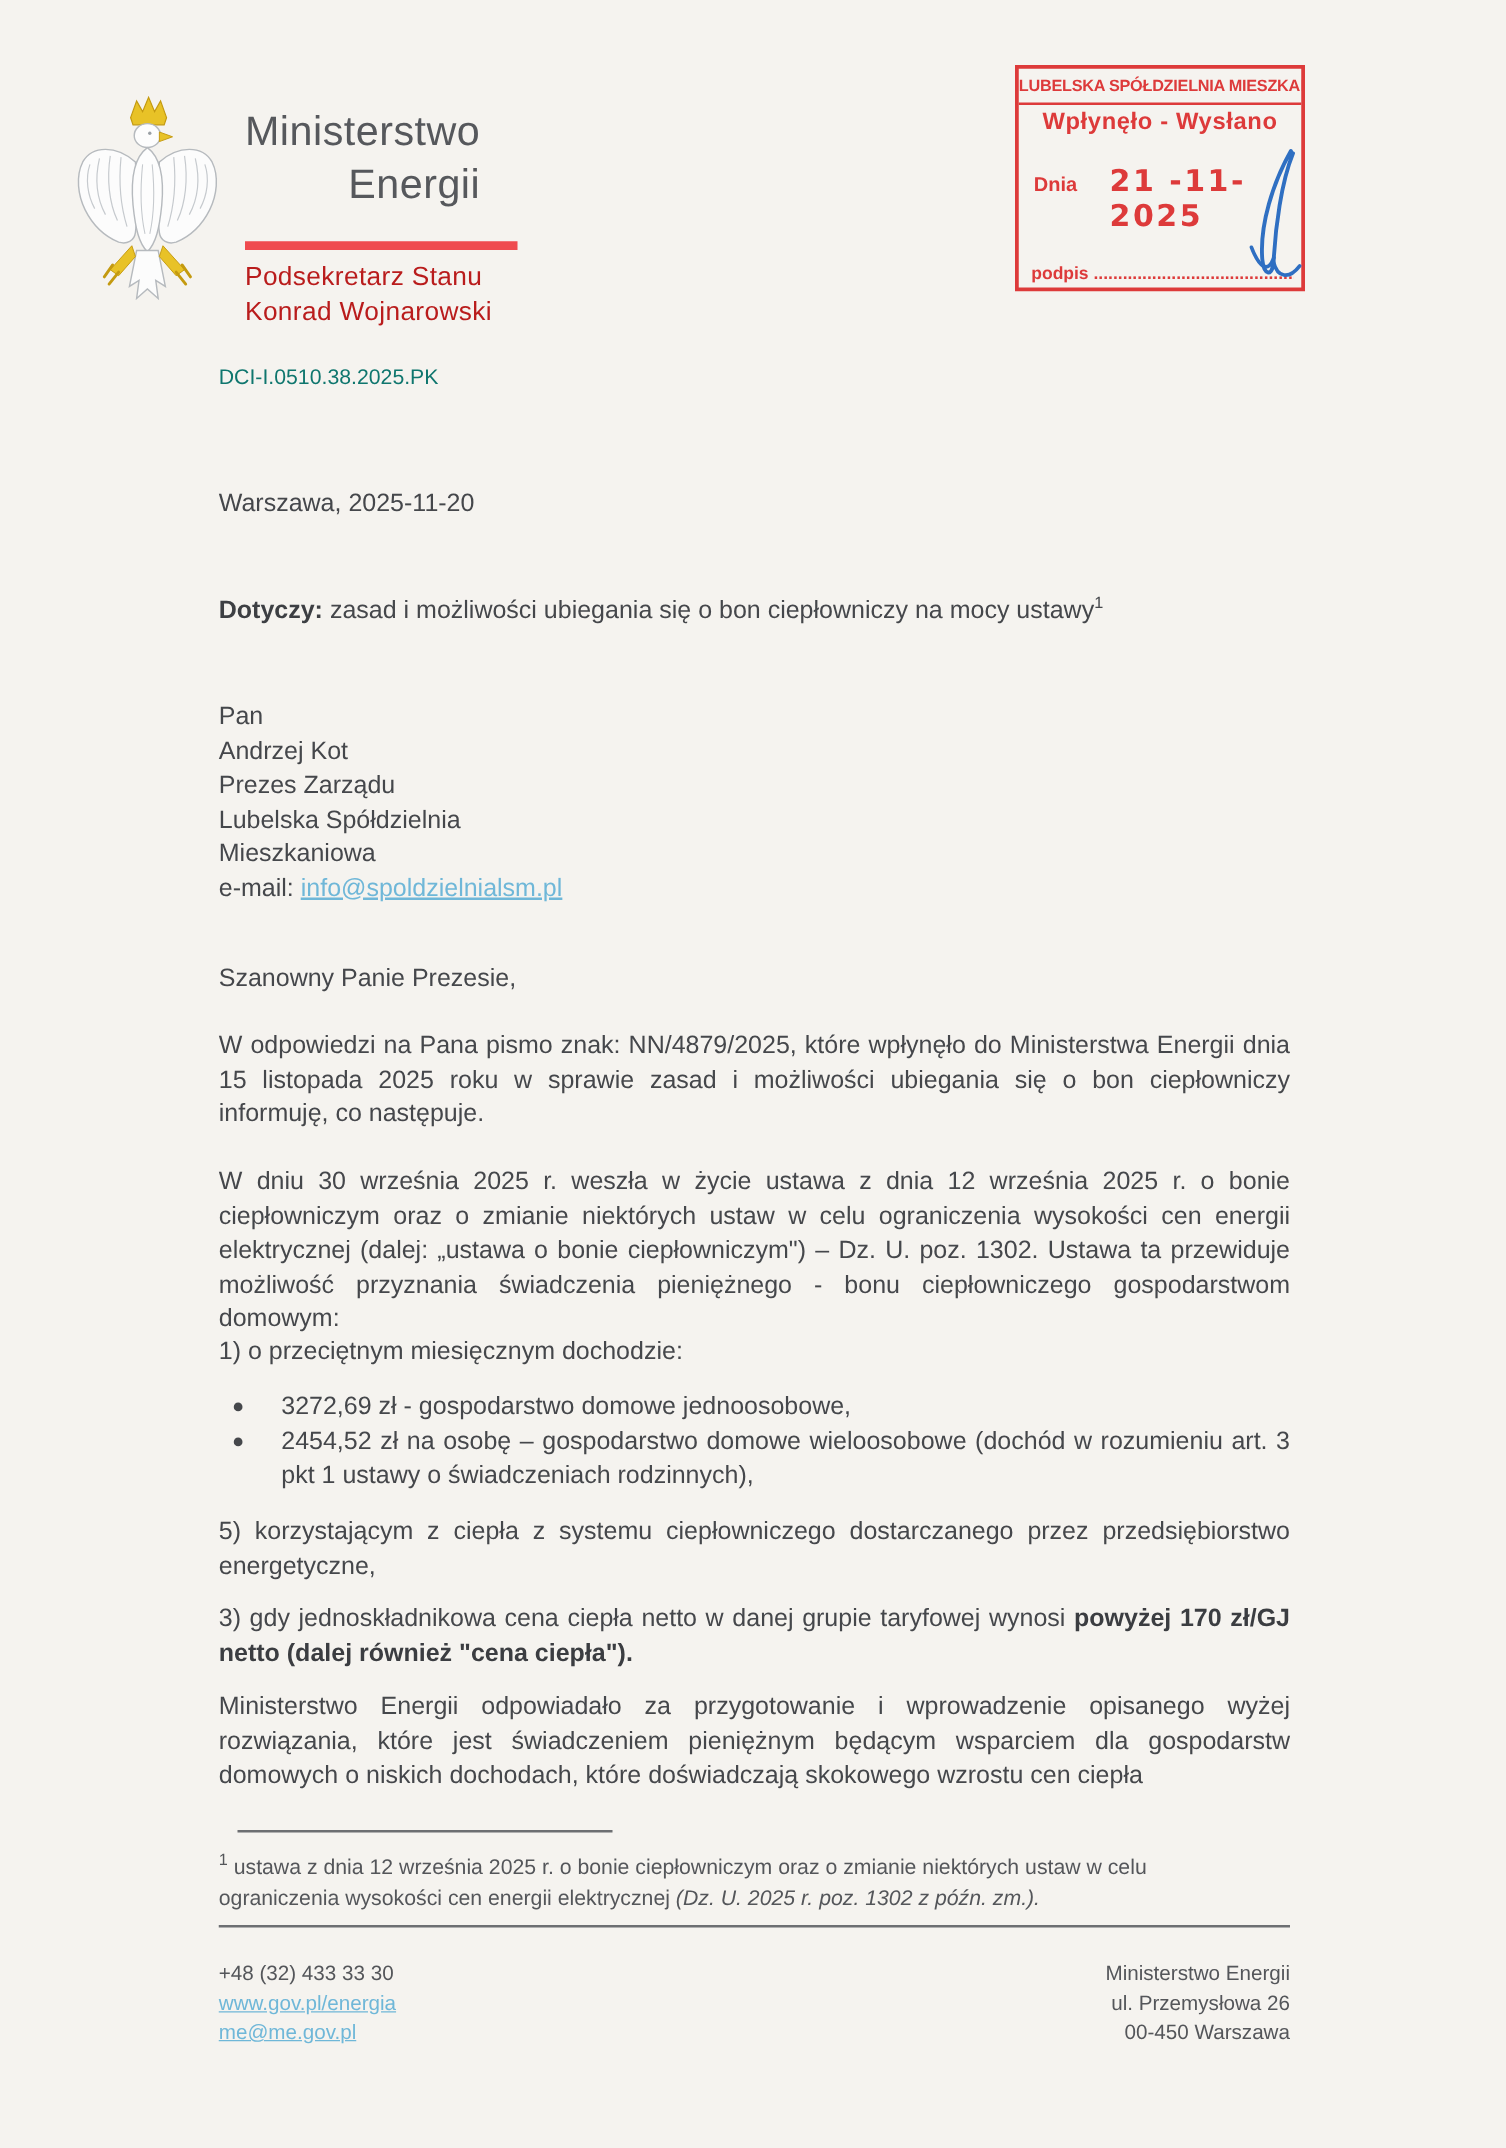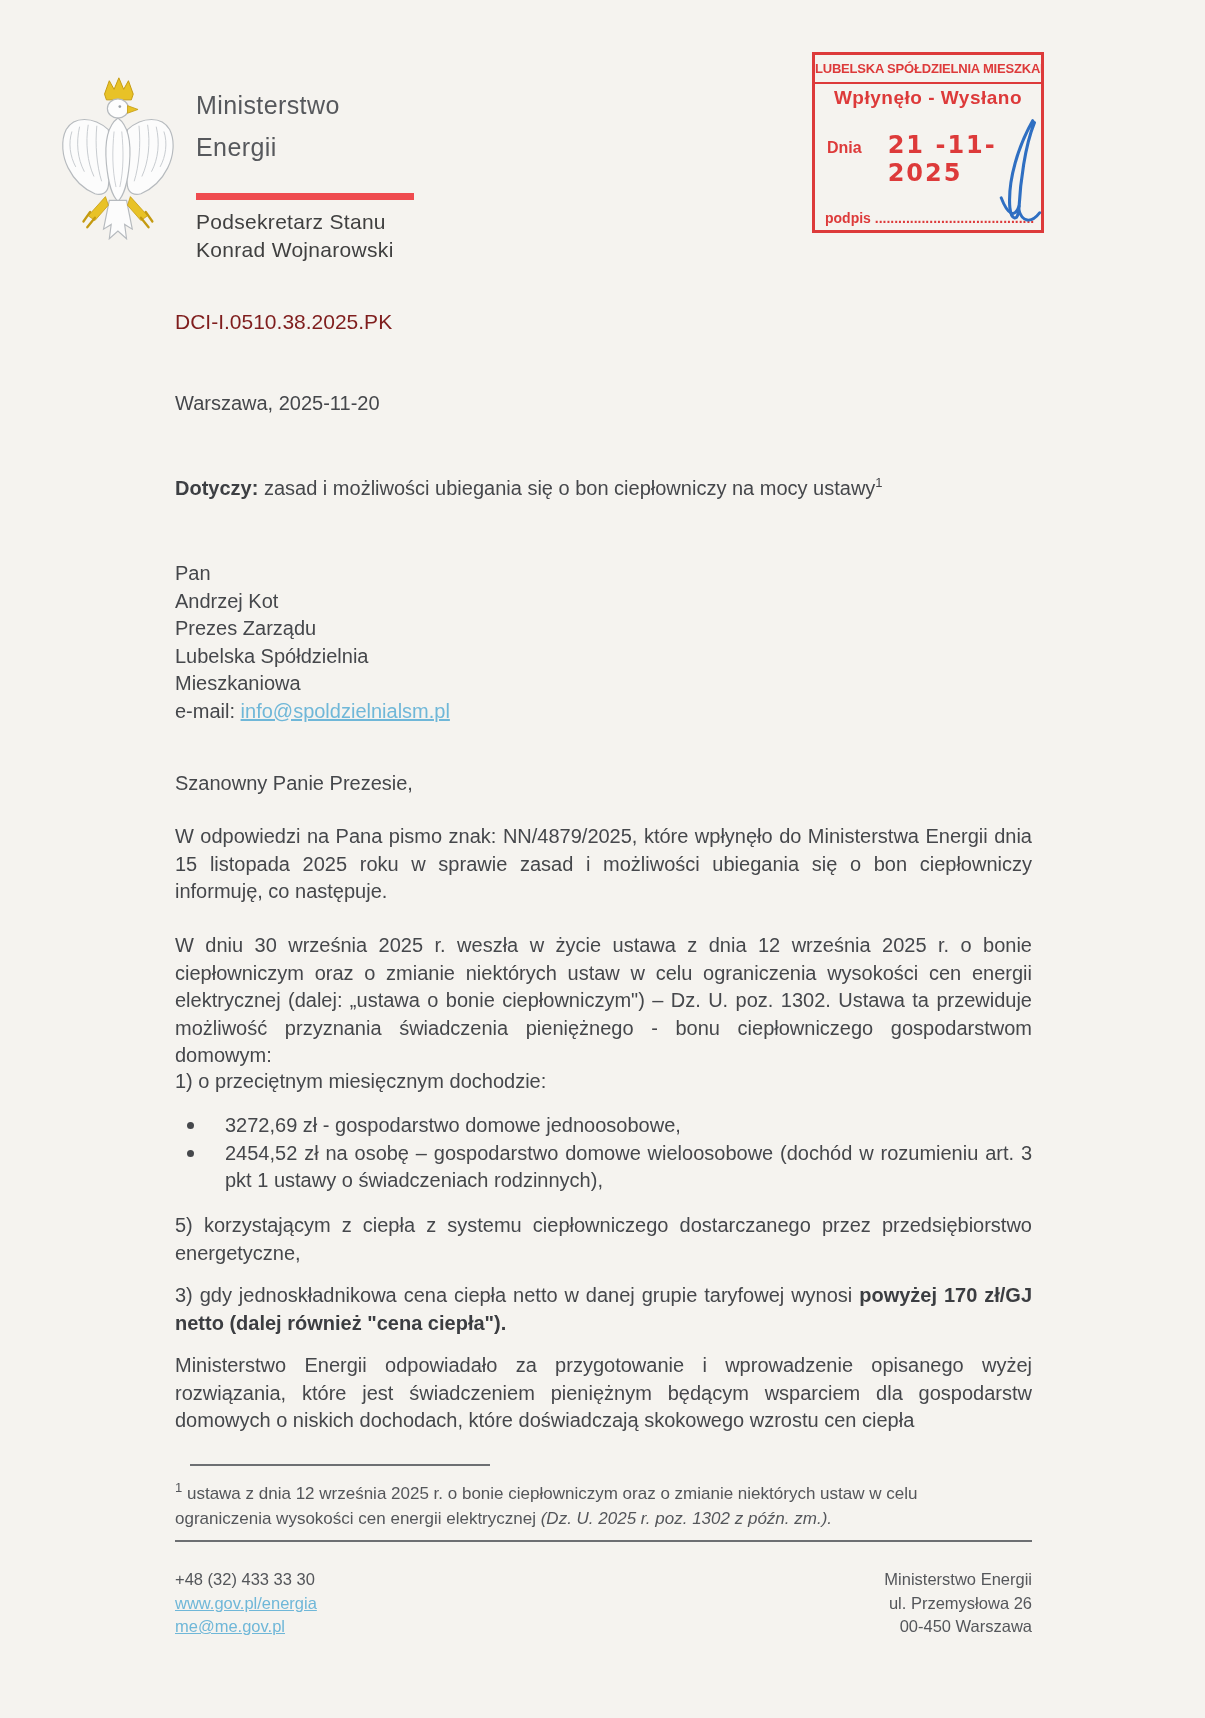--- a/index.html
+++ b/index.html
@@ -7,41 +7,41 @@
   .page {
     position:relative;
     width:1205px; height:1718px;
     background:#f5f3ef;
     font-family:"Liberation Sans", sans-serif;
     color:#45474b;
     overflow:hidden;
   }
   
   .emblem { position:absolute; left:58px; top:74px; width:116px; height:182px; }
-  .ministry-name { position:absolute; left:196px; top:84px; font-size:25px; line-height:42px; color:#56585c; letter-spacing:.4px; }
+  .ministry-name { position:absolute; left:196px; top:84px; font-size:33px; line-height:42px; color:#56585c; letter-spacing:.4px;text-align:right; }
   .accent-bar { position:absolute; left:196px; top:193px; width:218px; height:7px; background:#ef4b4f; }
-  .official { position:absolute; left:196px; font-size:21px; color:#404040; letter-spacing:.3px; }
+  .official { position:absolute; left:196px; font-size:21px; color:#b91c1c; letter-spacing:.3px; }
   .official.title { top:210px; }
   .official.name { top:238px; }
   
   .stamp { position:absolute; left:812px; top:52px; width:232px; height:181px;
            border:3px solid #dd3a3a; color:#dd3a3a; font-weight:bold; }
   .stamp-org { border-bottom:2px solid #dd3a3a; text-align:center; font-size:13px;
                line-height:27px; letter-spacing:-0.2px; white-space:nowrap; overflow:hidden; }
   .stamp-status { text-align:center; font-size:19px; margin-top:3px; letter-spacing:.5px; }
   .stamp-date-row { margin-top:22px; padding-left:12px; display:flex; align-items:baseline; }
   .stamp-date-label { font-size:16px; }
   .stamp-date-value { font-size:24px; margin-left:26px; letter-spacing:2px;
                       font-family:"DejaVu Sans", sans-serif; }
   .stamp-podpis { position:absolute; left:10px; right:6px; bottom:4px; font-size:14px;
                   white-space:nowrap; overflow:hidden; }
   .signature { position:absolute; left:986px; top:110px; width:64px; height:128px; transform:rotate(3deg); }
   
   .blk { position:absolute; left:175px; width:857px; font-size:20px; line-height:27.5px; }
-  .ref   { top:288px; color:#7f1d1d; font-size:21px;margin-top:20px; }
+  .ref   { top:288px; color:#0f766e; font-size:17px; }
   .pdate { top:390px; }
   .subject { top:475px; }
   .subject b { color:#3d3f43; }
   .recipient { top:560px; }
   .salutation { top:770px; }
   .p1 { top:823px; text-align:justify; }
   .p2 { top:932px; text-align:justify; }
   .item1 { top:1068px; }
   .bullets { top:1112px; }
   .bullet { position:relative; padding-left:50px; text-align:justify; }

